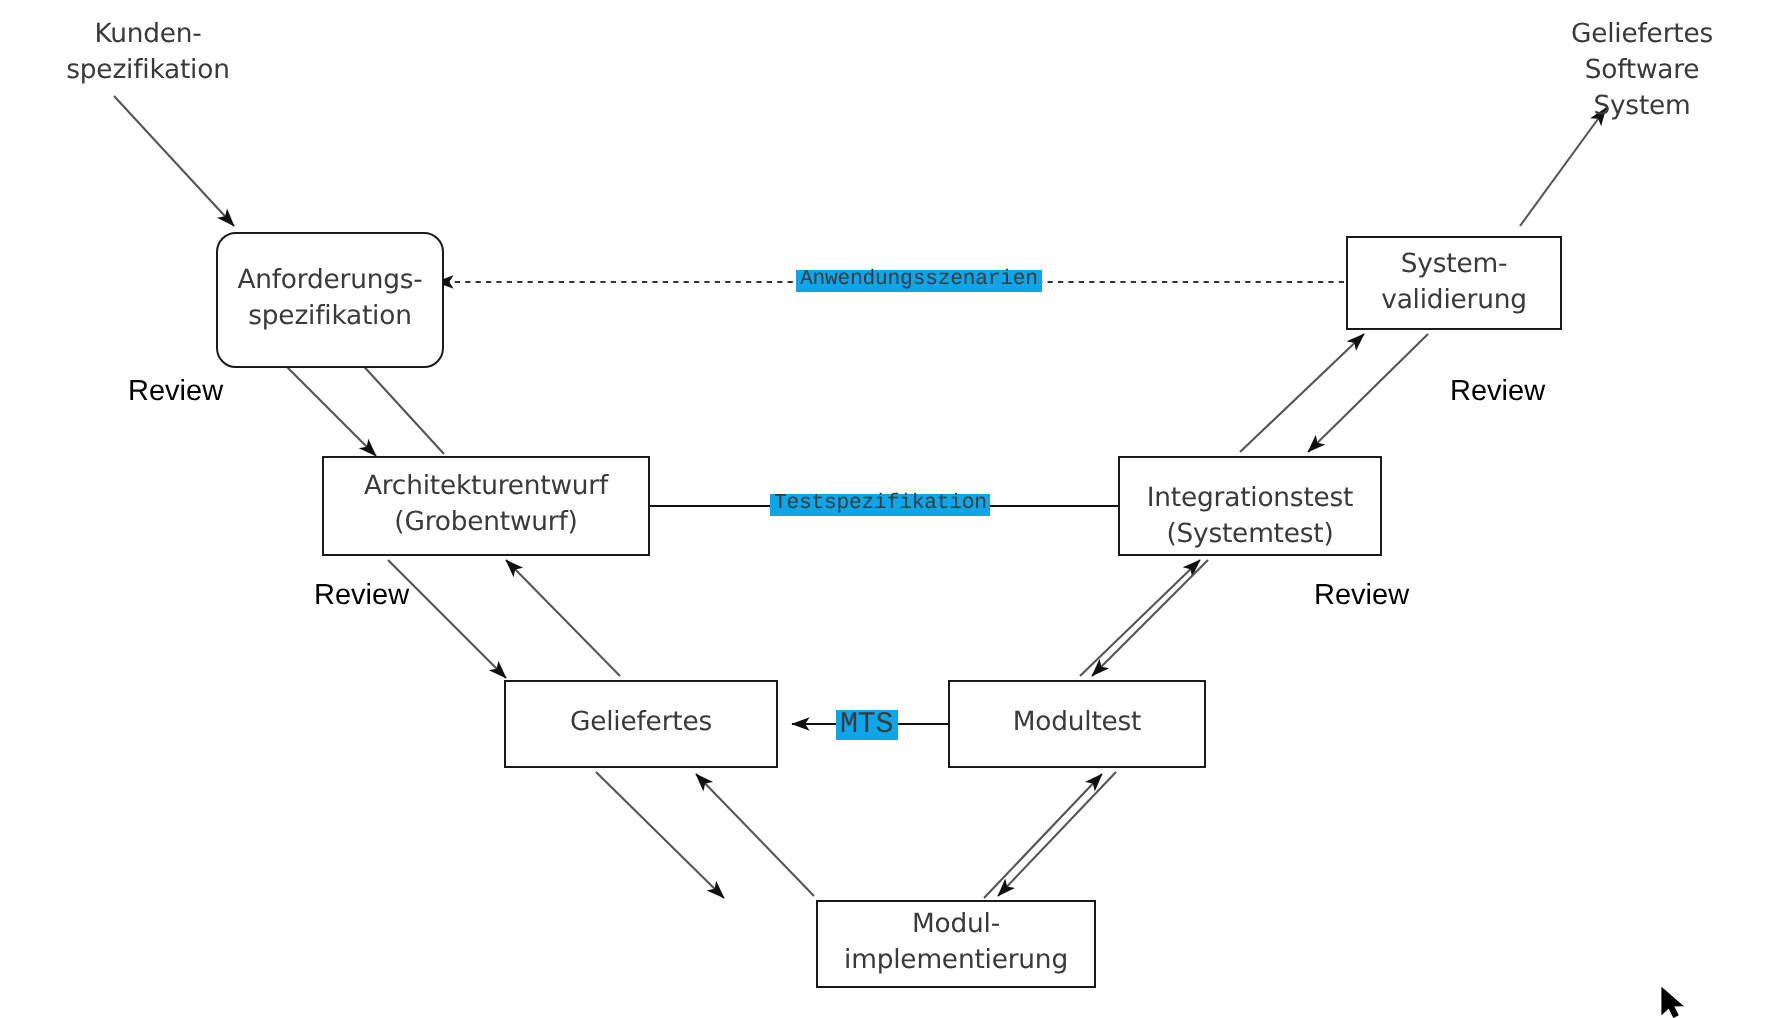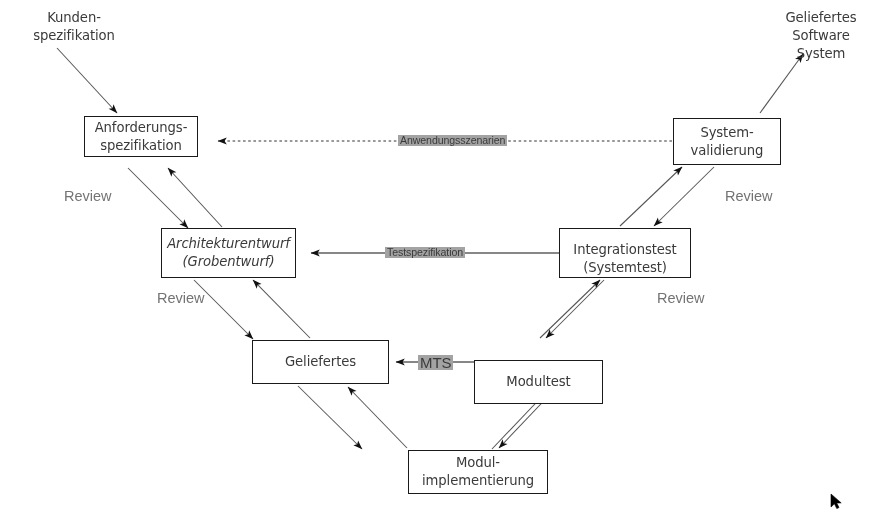--- a/index.html
+++ b/index.html
@@ -54,34 +54,34 @@
     color: #3a3a3a;
     font-family: "DejaVu Sans", sans-serif;
     font-size: 13.2px;
     line-height: 1.35;
     white-space: pre-line;
     text-align: center;
     letter-spacing: -0.1px;
   }
   .review-text {
     position: absolute;
-    color: #737373;
+    color: #000000;
     font-family: "Liberation Sans", sans-serif;
     font-size: 14.5px;
     line-height: 1;
     white-space: nowrap;
   }
   .edge-text {
     position: absolute;
     color: #3a3a3a;
-    font-family: Liberation Sans, sans-serif;
+    font-family: Liberation Mono, monospace;
     font-size: 10.6px;
     line-height: 1;
     white-space: nowrap;
-    background: #a3a3a3;
+    background: #0ea5e9;
     padding: 0 2px;
     letter-spacing: -0.1px;
   }
   .edge-text.small-caps {
     font-size: 15px;
   }
   #mouse-cursor {
     position: absolute;
     pointer-events: none;
   }
@@ -126,40 +126,40 @@
       <line x1="714" y1="167" x2="654" y2="226" marker-end="url(#ah)"></line>
 
       <path d="M559,253 L311,253" marker-end="url(#ah)" stroke="#111111"></path>
 
       <path d="M474,362 L396,362" marker-end="url(#ah)" stroke="#111111"></path>
 
       <path d="M672,141 L218,141" stroke="#333333" stroke-width="1" stroke-dasharray="2.6 2.6" marker-end="url(#ah-dot)"></path>
     </g>
   </svg>
 
-  <div class="node-box" style="left:84px; top:116px; width:114px; height:41px;">
+  <div class="node-box" style="left:108px; top:116px; width:114px; height:68px;border-radius:10px;">
     <span class="node-label">Anforderungs-
 spezifikation</span>
   </div>
 
-  <div class="node-box" style="left:161px; top:228px; width:135px; height:50px;font-style:italic;">
+  <div class="node-box" style="left:161px; top:228px; width:164px; height:50px;">
     <span class="node-label">Architekturentwurf
 (Grobentwurf)</span>
   </div>
 
   <div class="node-box" style="left:252px; top:340px; width:137px; height:44px;">
     <span class="node-label">Geliefertes</span>
   </div>
 
   <div class="node-box" style="left:360px; top:450px; width:140px; height:44px;margin-left:48px;">
     <span class="node-label">Modul-
 implementierung</span>
   </div>
 
-  <div class="node-box" style="left:474px; top:360px; width:129px; height:44px;">
+  <div class="node-box" style="left:474px; top:340px; width:129px; height:44px;">
     <span class="node-label">Modultest</span>
   </div>
 
   <div class="node-box" style="left:559px; top:228px; width:132px; height:50px;align-items:flex-end;">
     <span class="node-label">Integrationstest
 (Systemtest)</span>
   </div>
 
   <div class="node-box" style="left:673px; top:118px; width:108px; height:47px;">
     <span class="node-label">System-

